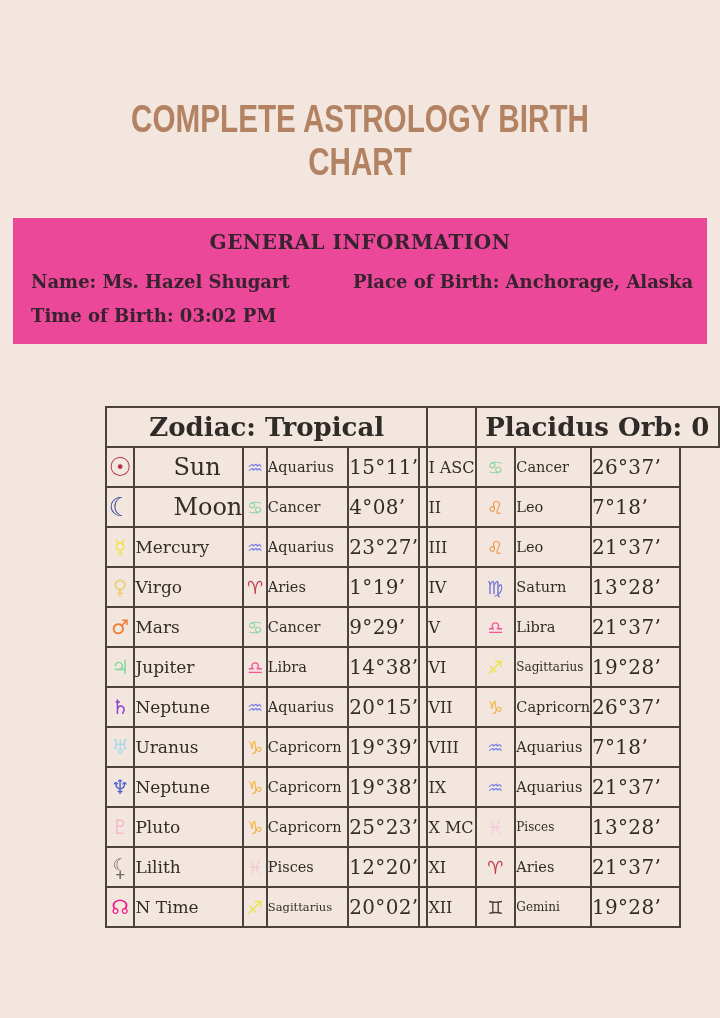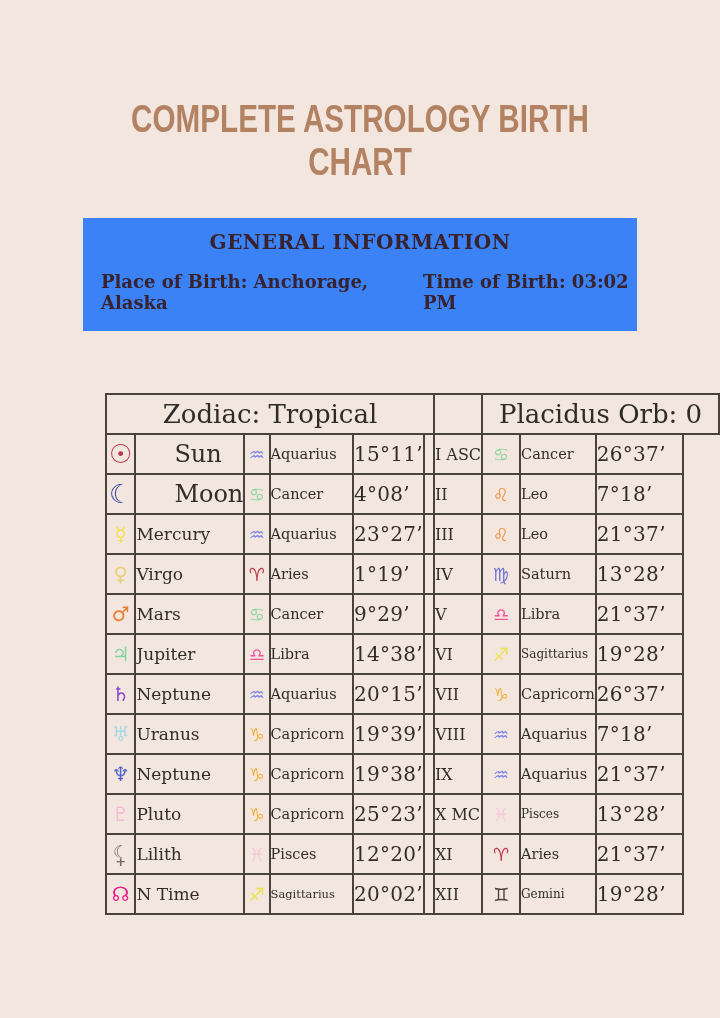--- a/index.html
+++ b/index.html
@@ -15,22 +15,22 @@
     margin:0; padding-top:98px;
     text-align:center;
     font-family:"Liberation Sans", sans-serif;
     font-weight:800;
     font-size:38px;
     color:#b28262;
     letter-spacing:0px;
     transform:scaleX(0.78);
   }
   .info-panel {
-    width:554px; margin:34px auto 0;
-    background:#3b82f6;
+    width:694px; margin:34px auto 0;
+    background:#ec4899;
     padding:12px 0 18px;
   }
   .info-heading {
     margin:0; text-align:center;
     font-size:20px; font-weight:700;
     letter-spacing:0.5px;
     color:#38222e;
   }
   .info-grid {
     display:grid;
@@ -46,21 +46,21 @@
     table-layout:fixed;
   }
   .chart-table th, .chart-table td {
     border:2px solid #4a423c;
     height:40px;
     padding:0;
     overflow:hidden;
     white-space:nowrap;
   }
   .table-head {
-    font-size:26px; font-weight:400;
+    font-size:26px; font-weight:700;
     text-align:center; color:#2f2b28;
     font-family:"DejaVu Serif", serif;
   }
   .psym, .ssym {
     text-align:center;
     font-family:"DejaVu Sans", sans-serif;
   }
   .psym span { font-size:20px; }
   .ssym span { font-size:18px; }
   .pname { font-size:17px; padding-left:4px; }
@@ -81,20 +81,21 @@
   .lilith .g2 { font-size:13px; font-weight:700; }
 </style>
 </head>
 <body>
 
 <h1 class="page-title">COMPLETE ASTROLOGY BIRTH CHART</h1>
 
 <section class="info-panel">
   <h2 class="info-heading">GENERAL INFORMATION</h2>
   <div class="info-grid">
+    <div>Name: Ms. Hazel Shugart</div>
     <div>Place of Birth: Anchorage, Alaska</div>
     <div>Time of Birth: 03:02 PM</div>
   </div>
 </section>
 
 <table class="chart-table">
   <colgroup>
     <col style="width:35px">
       <col style="width:72px">
       <col style="width:35px">

